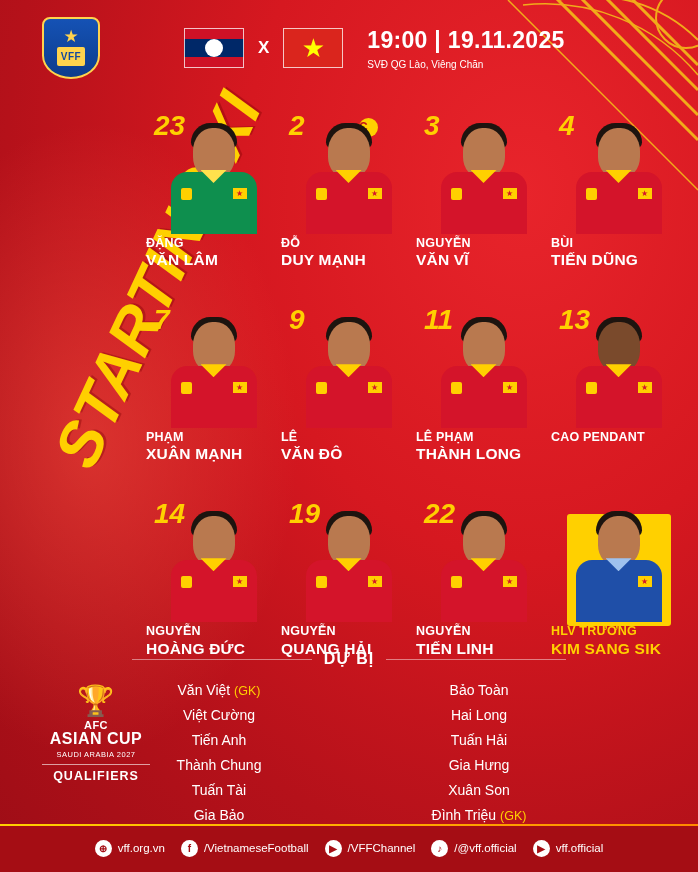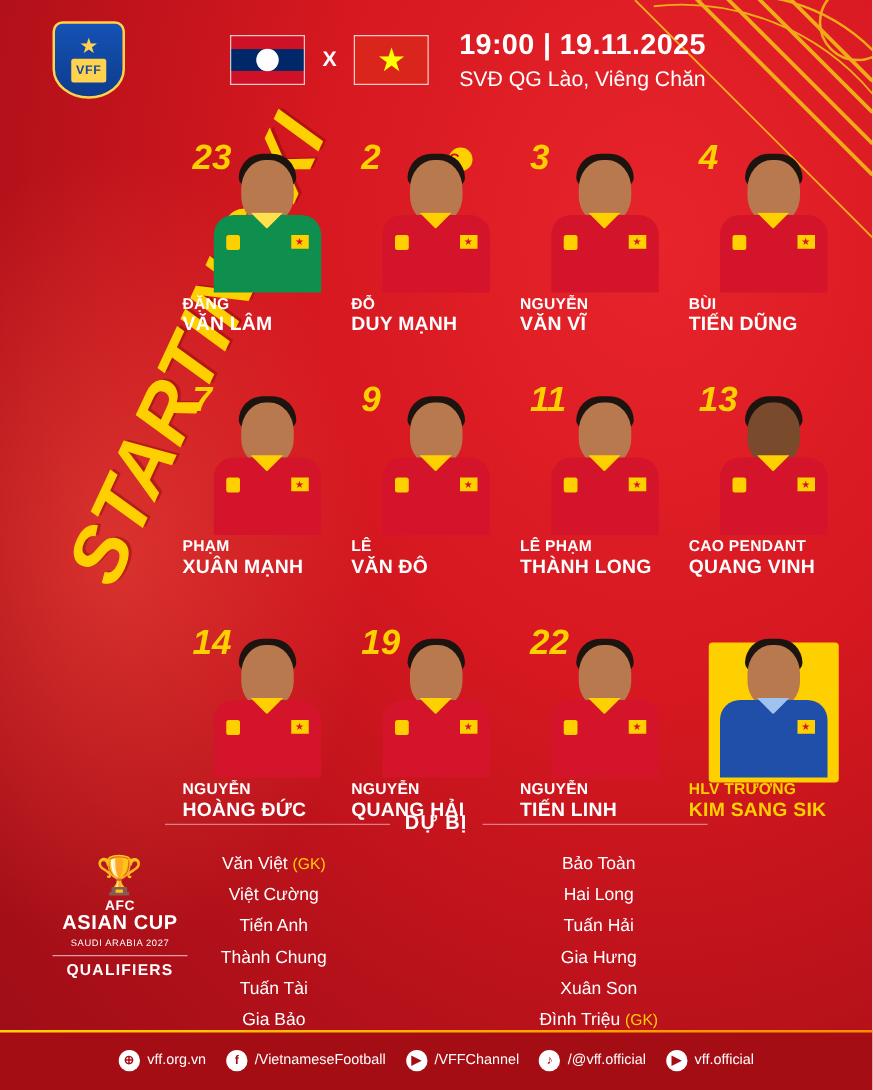--- a/index.html
+++ b/index.html
@@ -66,21 +66,21 @@
   .flag-lao::after {
     content: ""; position: absolute; left: 50%; top: 50%;
     width: 18px; height: 18px; border-radius: 50%; background: #fff;
     transform: translate(-50%,-50%);
   }
   .flag-vn { background: #da251d; display: flex; align-items: center; justify-content: center; }
   .flag-vn .star { color: #ff0; font-size: 26px; line-height: 26px; }
   .vs { font-size: 17px; font-weight: bold; color: #fff; }
   .match-info { margin-left: 10px; }
   .match-time { font-size: 23px; font-weight: bold; letter-spacing: .3px; }
-  .match-venue { font-size: 17px; margin-top: 5px; color: #fff; }
+  .match-venue { font-size: 10px; margin-top: 5px; color: #fff; }
 
   
   .starting-xi {
     position: absolute;
     left: -52px; top: 232px;
     width: 430px;
     transform: rotate(-65deg);
     transform-origin: center;
     font-size: 63px;
     font-weight: 900;
@@ -434,21 +434,20 @@
                   <div class="badge-l"></div>
                   <div class="badge-r">
                     <i>★</i>
                   </div>
                 </div>
               </div>
           </div>
         </div>
         <div class="name">
           <div class="l1">CAO PENDANT</div>
-          <div class="l2">QUANG VINH</div>
         </div>
       </div>
     </div>
 
     <div class="row-gap"></div>
 
     <div class="row">
       <div class="player">
         <div class="pl-top">
           <div class="num">14</div>

